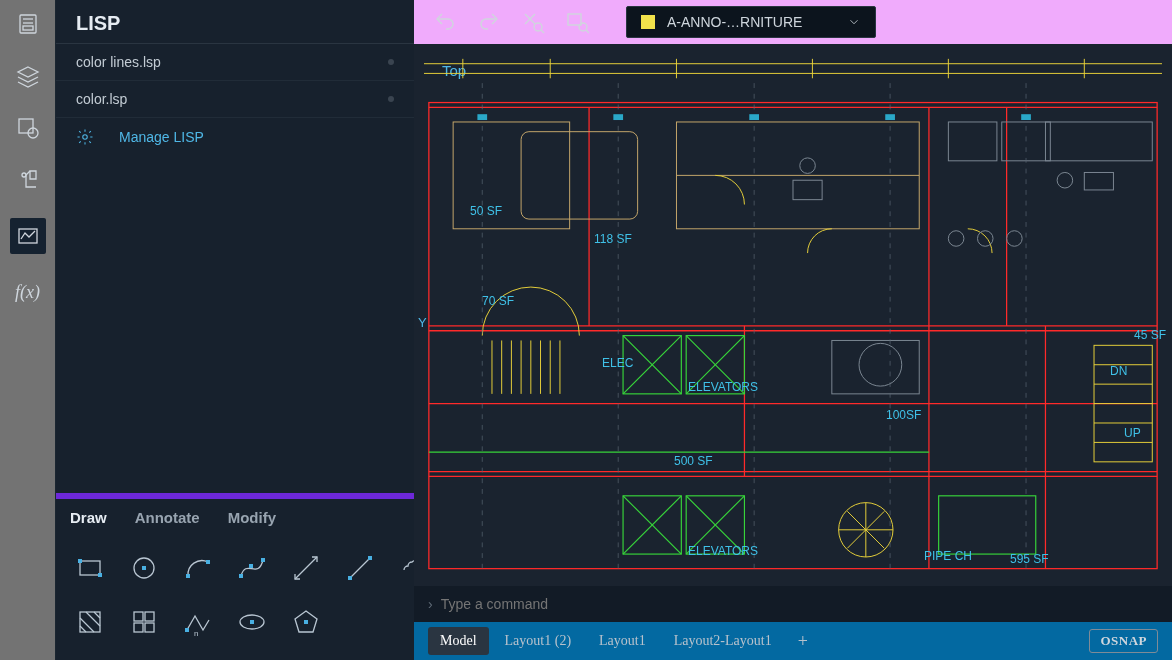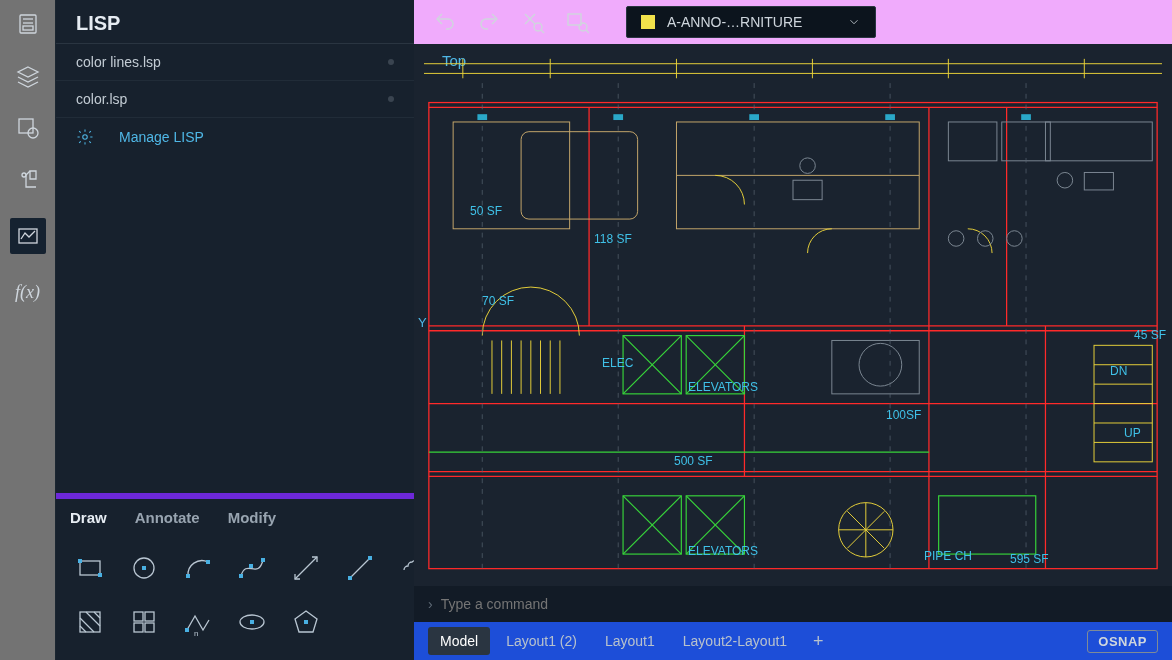--- a/index.html
+++ b/index.html
@@ -35,29 +35,29 @@
   
   .main { flex:1; display:flex; flex-direction:column; background:#1b2532; position:relative;}
   .topbar { height:44px; display:flex; align-items:center; gap:18px; padding:0 18px; background:#f0abfc;}
   .topbar .tbtn { width:26px;height:26px; display:flex; align-items:center; justify-content:center; cursor:pointer;}
   .topbar svg { stroke:#cfd6dd; stroke-width:1.4; fill:none;}
   .layer-dd { margin-left:18px; background:#0c141d; height:32px; display:flex; align-items:center; gap:12px; padding:0 14px; border:1px solid #2a3541; border-radius:2px; min-width:250px; cursor:pointer; justify-content:space-between;}
   .layer-dd .sw { width:14px;height:14px; background:#f2e24b; }
   .layer-dd .chev { margin-left:auto; }
 
   .canvas-wrap { flex:1; position:relative; background:#1a232f; overflow:hidden;}
-  .viewlabel { position:absolute; top:8px; left:28px; color:#4fb7e6; font-size:15px; font-weight:500; }
+  .viewlabel { position:absolute; top:18px; left:28px; color:#4fb7e6; font-size:15px; font-weight:500; }
   .ylabel { position:absolute; top:50%; left:4px; color:#4fb7e6; font-size:13px;}
   .floorplan { position:absolute; inset:10px; }
   .roomlbl { position:absolute; color:#3fc1e8; font-size:12px; white-space:nowrap;}
 
   
   .cmdbar { height:36px; background:#121b26; display:flex; align-items:center; padding:0 14px; color:#5f6b77; gap:8px;}
   .cmdbar input { background:transparent; border:none; color:#cfd6dd; font-size:14px; outline:none; flex:1;}
-  .layoutbar { height:38px; background:#1d4ed8; display:flex; align-items:center; padding:0 14px; gap:4px;}
+  .layoutbar { height:38px; background:#0369a1; display:flex; align-items:center; padding:0 14px; gap:4px;font-family:Liberation Serif, serif;}
   .ltab { padding:6px 12px; color:#b8c2cc; cursor:pointer; border-radius:3px; font-size:14px;}
   .ltab.active { background:#2a3541; color:#fff;}
   .ltab.plus { font-size:18px; padding:2px 10px;}
   .osnap { margin-left:auto; border:1px solid #7f8b97; padding:3px 10px; border-radius:3px; font-size:13px; letter-spacing:0.5px; cursor:pointer; font-weight:600;}
 </style>
 </head>
 <body>
 
 <div class="app">
 

